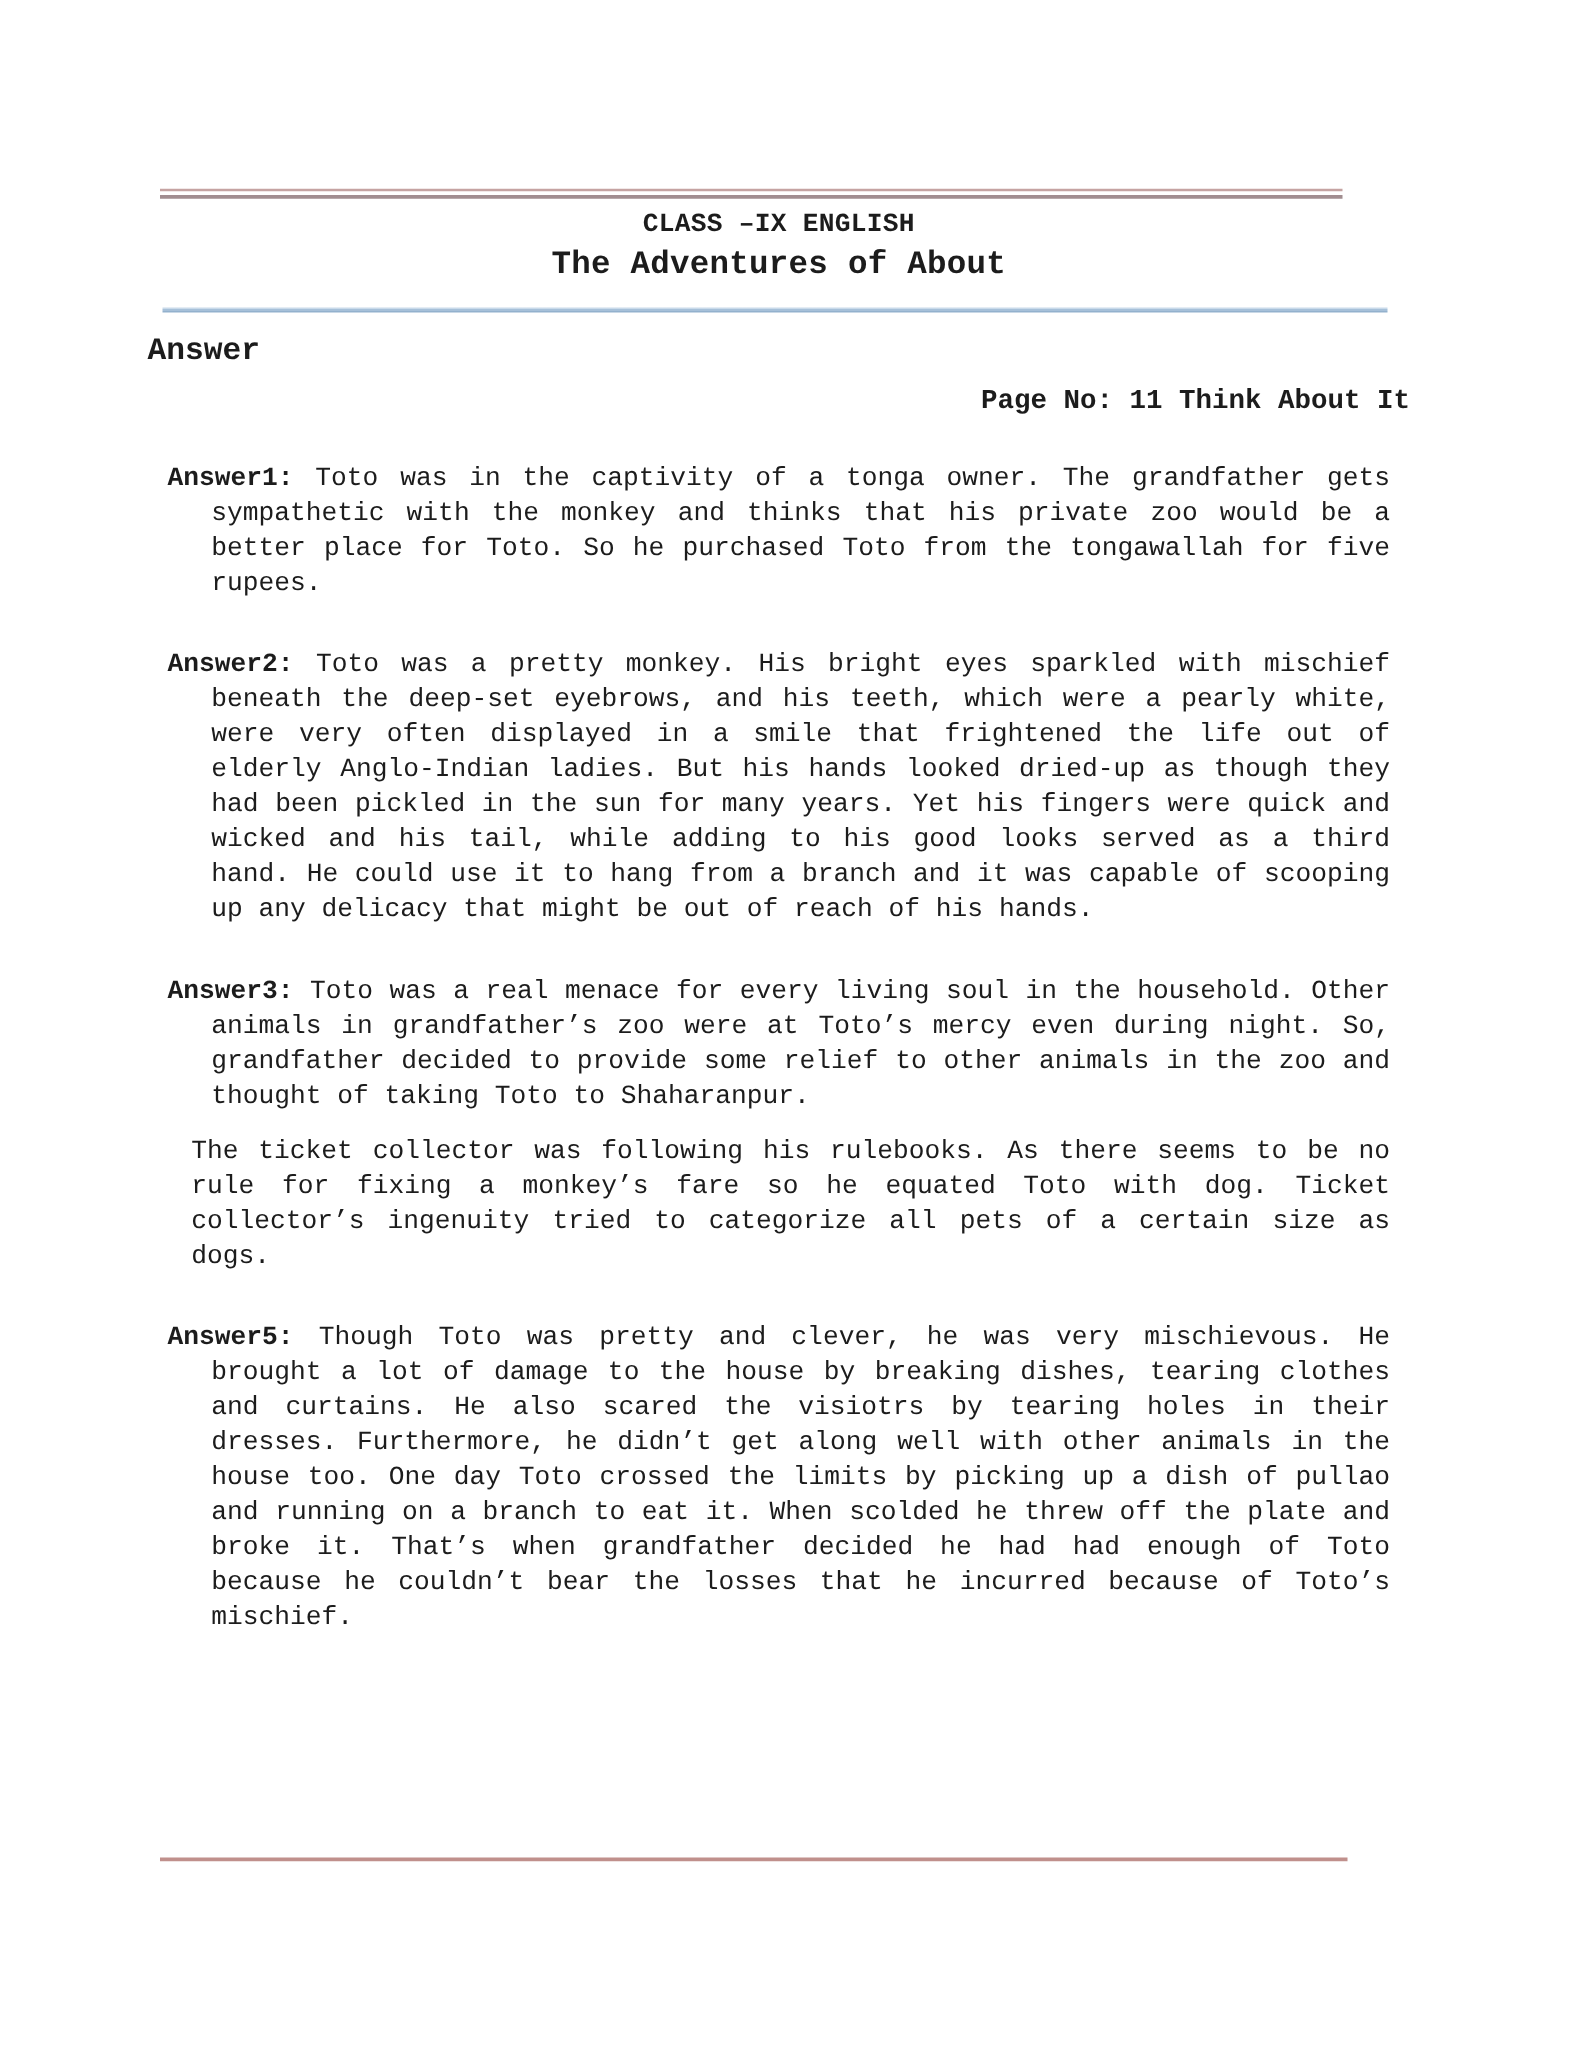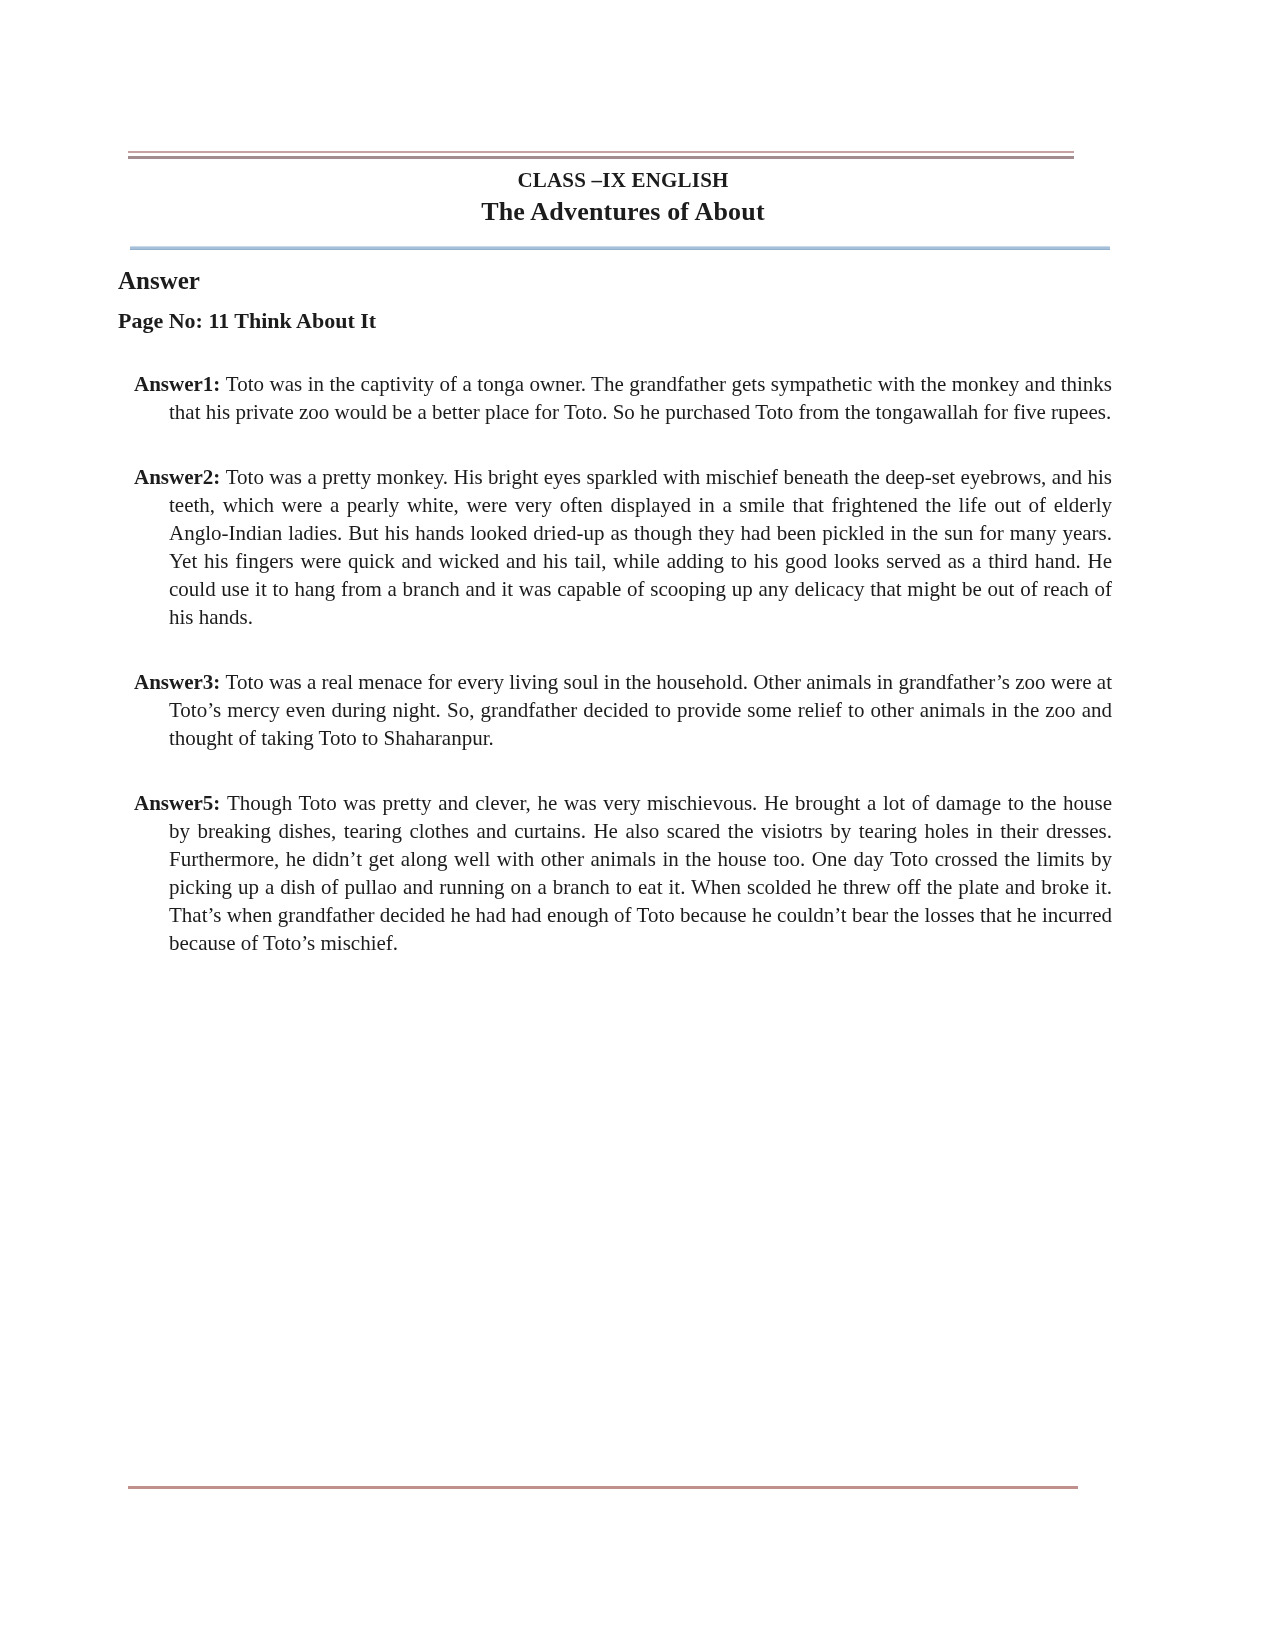--- a/index.html
+++ b/index.html
@@ -1,21 +1,21 @@
 <!DOCTYPE html>
 <html style="--rule-top-light: #c5a3a2; --rule-top-dark: #a18d90; --rule-blue: #a6c0d9; --rule-blue-light: #c9daea; --rule-footer: #c0908c; --text: #1c1c1c;"><head>
 <meta charset="utf-8">
 <style>
   html, body { margin: 0; padding: 0; background: #ffffff; }
   .page {
     position: relative;
     width: 1275px;
     height: 1650px;
     background: #ffffff;
-    font-family: Liberation Serif, serif;
+    font-family: Liberation Mono, monospace;
     color: var(--text, #1c1c1c);
     overflow: hidden;
   }
   
   .rules-top {
     position: absolute;
     left: 128px;
     top: 151px;
     width: 946px;
   }
@@ -70,21 +70,21 @@
   }
 
   .section-heading {
     margin-top: 16px;
     font-size: 25px;
     font-weight: bold;
     line-height: 30px;
   }
   .page-heading {
     margin-top: 11px;
-    text-align: left;
+    text-align: right;
     font-size: 22px;
     font-weight: bold;
     line-height: 28px;
   }
 
   .answers {
     margin-top: 35px;
     font-size: 21px;
     line-height: 28px;
     text-align: justify;
@@ -128,20 +128,21 @@
   <div class="answer-block">
           <p class="hang"><b>Answer1: </b>Toto was in the captivity of a tonga owner. The grandfather gets sympathetic with the monkey and thinks that his private zoo would be a better place for Toto. So he purchased Toto from the tongawallah for five rupees.</p>
         </div>
 
   <div class="answer-block">
           <p class="hang"><b>Answer2: </b>Toto was a pretty monkey. His bright eyes sparkled with mischief beneath the deep-set eyebrows, and his teeth, which were a pearly white, were very often displayed in a smile that frightened the life out of elderly Anglo-Indian ladies. But his hands looked dried-up as though they had been pickled in the sun for many years. Yet his fingers were quick and wicked and his tail, while adding to his good looks served as a third hand. He could use it to hang from a branch and it was capable of scooping up any delicacy that might be out of reach of his hands.</p>
         </div>
 
   <div class="answer-block">
           <p class="hang"><b>Answer3: </b>Toto was a real menace for every living soul in the household. Other animals in grandfather’s zoo were at Toto’s mercy even during night. So, grandfather decided to provide some relief to other animals in the zoo and thought of taking Toto to Shaharanpur.</p>
+          <p class="cont">The ticket collector was following his rulebooks. As there seems to be no rule for fixing a monkey’s fare so he equated Toto with dog. Ticket collector’s ingenuity tried to categorize all pets of a certain size as dogs.</p>
         </div>
 
   <div class="answer-block">
         </div>
 
   <div class="answer-block">
           <p class="hang"><b>Answer5: </b>Though Toto was pretty and clever, he was very mischievous. He brought a lot of damage to the house by breaking dishes, tearing clothes and curtains. He also scared the visiotrs by tearing holes in their dresses. Furthermore, he didn’t get along well with other animals in the house too. One day Toto crossed the limits by picking up a dish of pullao and running on a branch to eat it. When scolded he threw off the plate and broke it. That’s when grandfather decided he had had enough of Toto because he couldn’t bear the losses that he incurred because of Toto’s mischief.</p>
         </div>
 </div>
 

